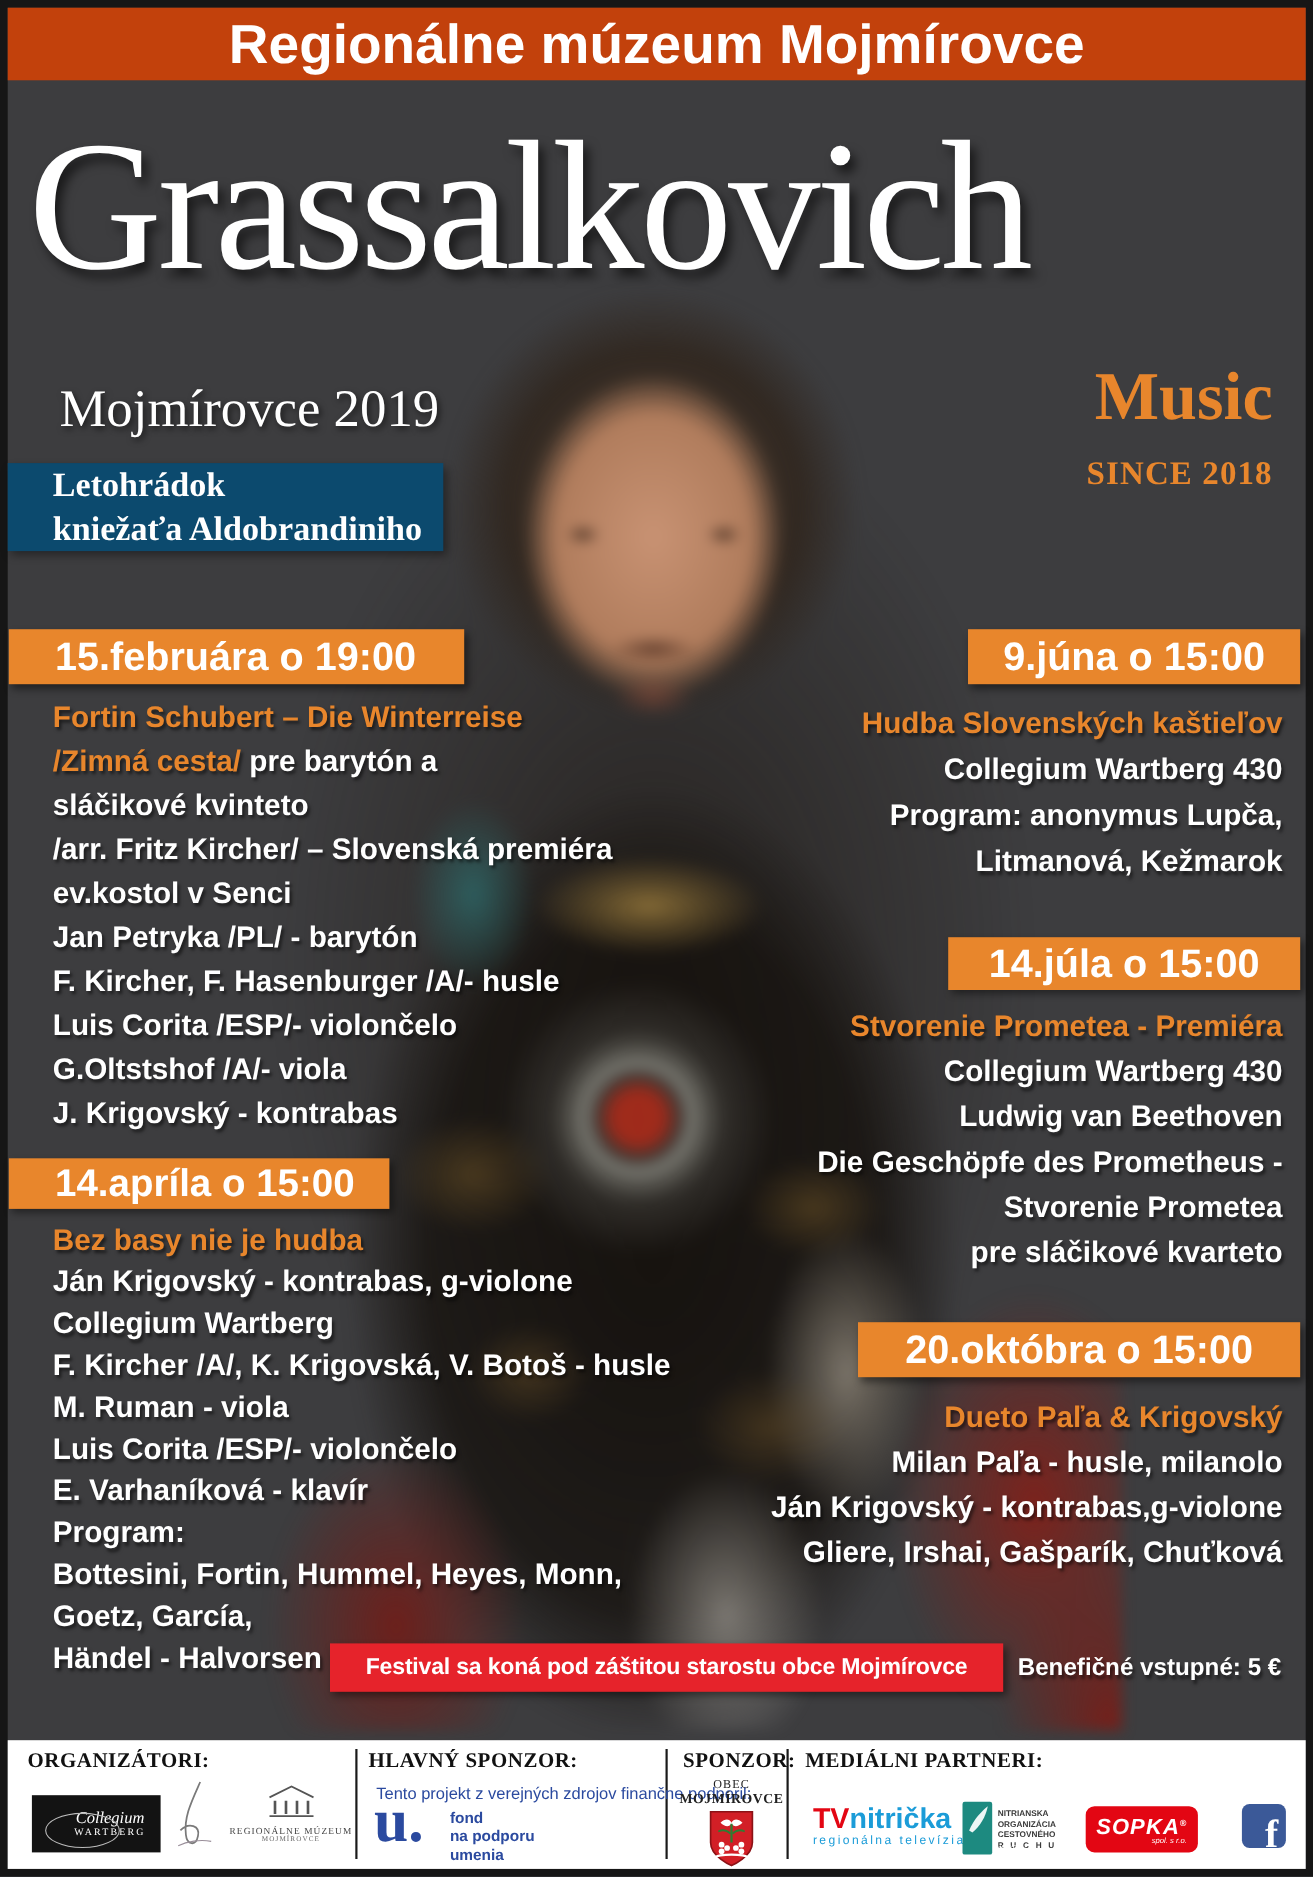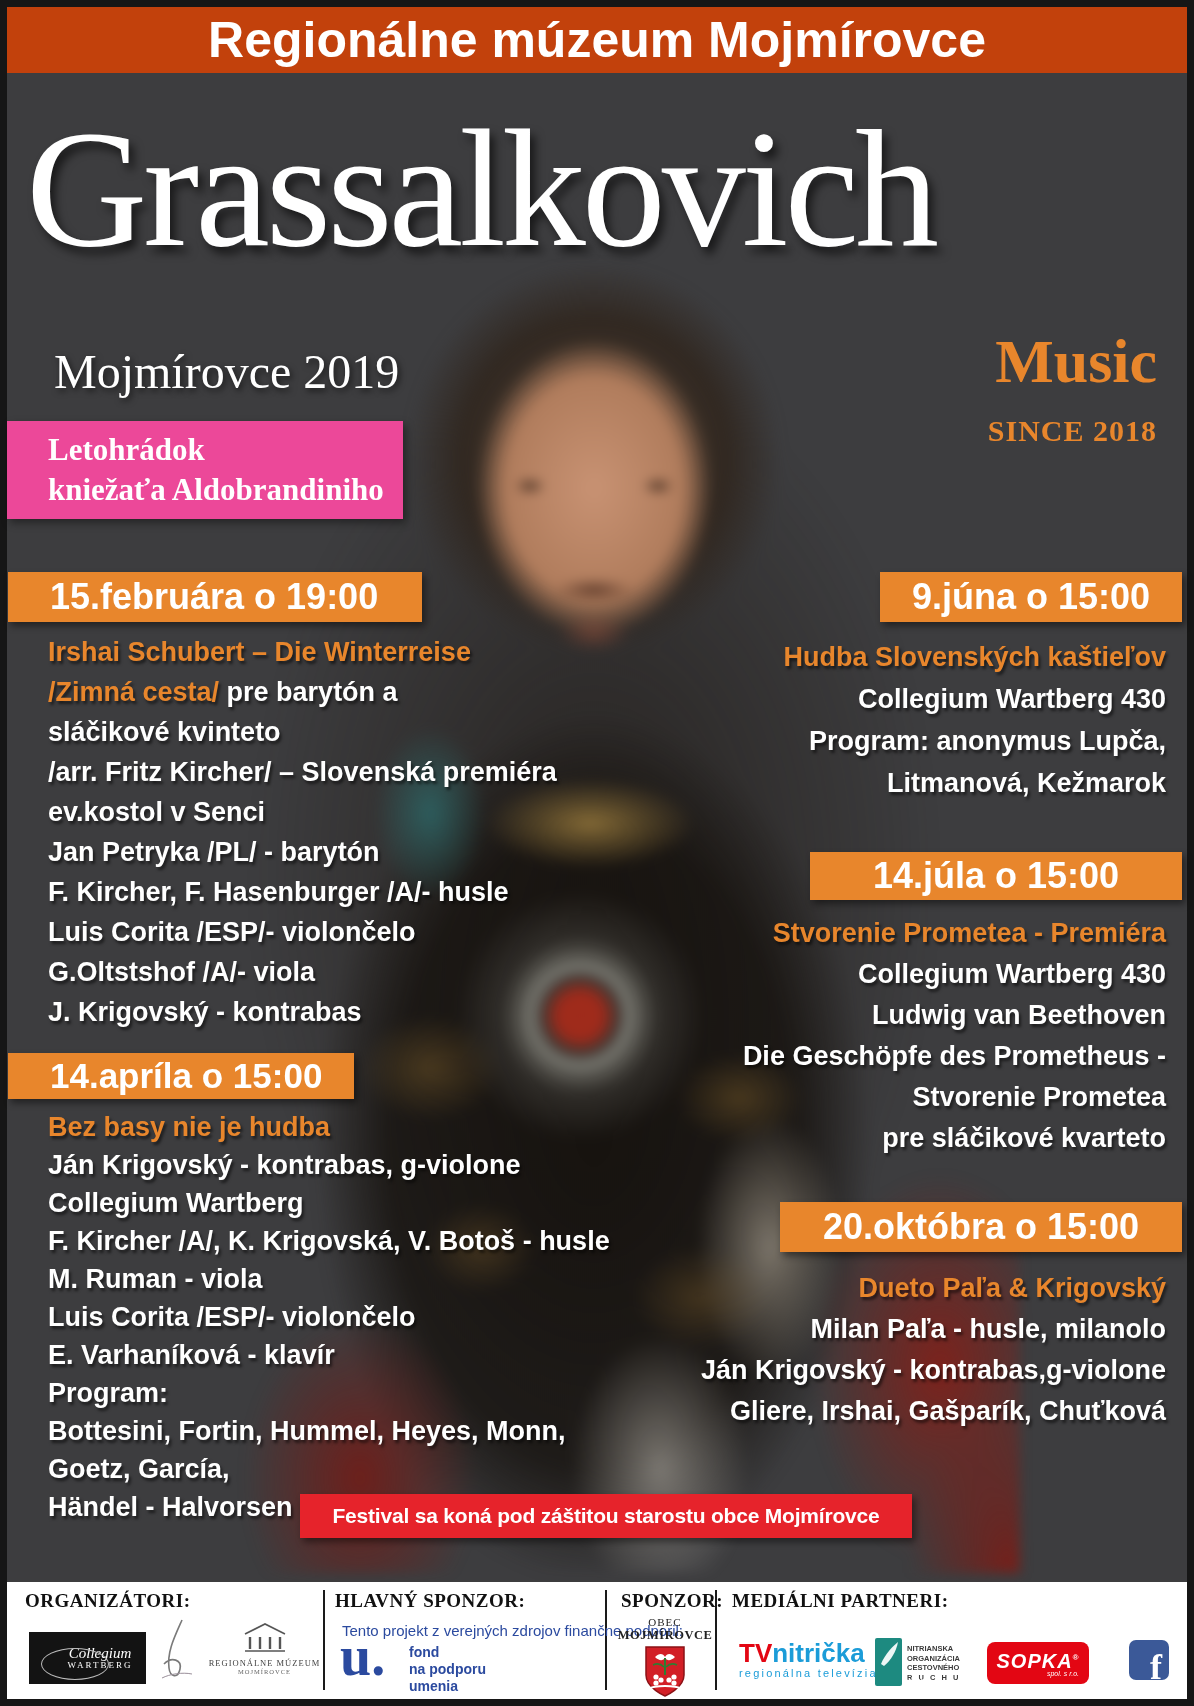--- a/index.html
+++ b/index.html
@@ -48,21 +48,21 @@
     font-family:"Liberation Serif",serif;font-size:168px;line-height:1.05;
     color:#fff;letter-spacing:-4px;white-space:nowrap;
     text-shadow:5px 7px 10px rgba(0,0,0,.6);
   }
   .subtitle{
     position:absolute;left:54px;top:344px;
     font-family:"Liberation Serif",serif;font-size:48px;color:#fff;
     text-shadow:2px 3px 6px rgba(0,0,0,.6);
   }
   .venue-box{
-    position:absolute;left:7px;top:421px;width:396px;height:98px;background:#ec4899;
+    position:absolute;left:7px;top:421px;width:396px;height:80px;background:#0c4a6e;
     color:#fff;font-family:"Liberation Serif",serif;font-weight:600;font-size:31px;
     padding-left:41px;box-sizing:border-box;display:flex;flex-direction:column;justify-content:center;
     line-height:40px;box-shadow:3px 4px 8px rgba(0,0,0,.4);
   }
   .brand{
     position:absolute;right:37px;top:330px;width:340px;text-align:right;
     font-family:"Liberation Serif",serif;font-weight:700;color:#e8862c;line-height:62px;
   }
   .brand .word{font-size:62px;display:block;}
   .brand .since{font-size:30px;font-weight:600;display:block;margin-top:8px;letter-spacing:1px;}
@@ -86,21 +86,21 @@
   #evL1 .ev-line{height:40px;line-height:40px;}
   #evL2{top:1053px;}
   #evL2 .ev-banner{width:346px;height:46px;line-height:46px;font-size:35px;padding-left:42px;}
   #evL2 .ev-lines{margin-top:9px;}
   #evL2 .ev-line{height:38px;line-height:38px;}
   #evR1{top:572px;}
   #evR1 .ev-banner{width:302px;height:50px;line-height:50px;font-size:36px;}
   #evR1 .ev-lines{margin-top:14px;}
   #evR1 .ev-line{height:42px;line-height:42px;}
   #evR2{top:852px;}
-  #evR2 .ev-banner{width:372px;height:48px;line-height:48px;font-size:36px;}
+  #evR2 .ev-banner{width:320px;height:48px;line-height:48px;font-size:36px;}
   #evR2 .ev-lines{margin-top:13px;}
   #evR2 .ev-line{height:41px;line-height:41px;}
   #evR3{top:1202px;}
   #evR3 .ev-banner{width:402px;height:50px;line-height:50px;font-size:36px;}
   #evR3 .ev-lines{margin-top:16px;}
   #evR3 .ev-line{height:41px;line-height:41px;}
   
   .patronage{
     position:absolute;left:300px;top:1494px;width:612px;height:44px;background:#e6232b;
     color:#fff;font-weight:bold;font-size:21px;letter-spacing:-.2px;
@@ -181,21 +181,21 @@
   </div>
 
   <div class="brand">
     <span class="word">Music</span>
     <span class="since">SINCE 2018</span>
   </div>
 
   <div class="event left-ev" id="evL1">
       <div class="ev-banner">15.februára o 19:00</div>
       <div class="ev-lines">
-        <div class="ev-line"><span class="seg-o">Irshai Schubert – Die Winterreise</span></div>
+        <div class="ev-line"><span class="seg-o">Fortin Schubert – Die Winterreise</span></div>
         <div class="ev-line"><span class="seg-o">/Zimná cesta/</span><span class="seg-w"> pre barytón a</span></div>
         <div class="ev-line"><span class="seg-w">sláčikové kvinteto</span></div>
         <div class="ev-line"><span class="seg-w">/arr. Fritz Kircher/ – Slovenská premiéra</span></div>
         <div class="ev-line"><span class="seg-w">ev.kostol v Senci</span></div>
         <div class="ev-line"><span class="seg-w">Jan Petryka /PL/ - barytón</span></div>
         <div class="ev-line"><span class="seg-w">F. Kircher, F. Hasenburger /A/- husle</span></div>
         <div class="ev-line"><span class="seg-w">Luis Corita /ESP/- violončelo</span></div>
         <div class="ev-line"><span class="seg-w">G.Oltstshof /A/- viola</span></div>
         <div class="ev-line"><span class="seg-w">J. Krigovský - kontrabas</span></div>
       </div>
@@ -242,20 +242,21 @@
         <div class="ev-line"><span class="seg-o">Dueto Paľa &amp; Krigovský</span></div>
         <div class="ev-line"><span class="seg-w">Milan Paľa - husle, milanolo</span></div>
         <div class="ev-line"><span class="seg-w">Ján Krigovský - kontrabas,g-violone</span></div>
         <div class="ev-line"><span class="seg-w">Gliere, Irshai, Gašparík, Chuťková</span></div>
       </div>
     </div>
 
   <div class="patronage">
     <span>Festival sa koná pod záštitou starostu obce Mojmírovce</span>
   </div>
+  <div class="admission">Benefičné vstupné: 5 €</div>
 
   <div class="footer">
     <div class="f-label" style="left:18px">ORGANIZÁTORI:</div>
     <div class="f-label" style="left:328px">HLAVNÝ SPONZOR:</div>
     <div class="f-label" style="left:614px">SPONZOR:</div>
     <div class="f-label" style="left:725px">MEDIÁLNI PARTNERI:</div>
 
     <div class="f-div" style="left:316px"></div>
     <div class="f-div" style="left:598px"></div>
     <div class="f-div" style="left:708px"></div>

